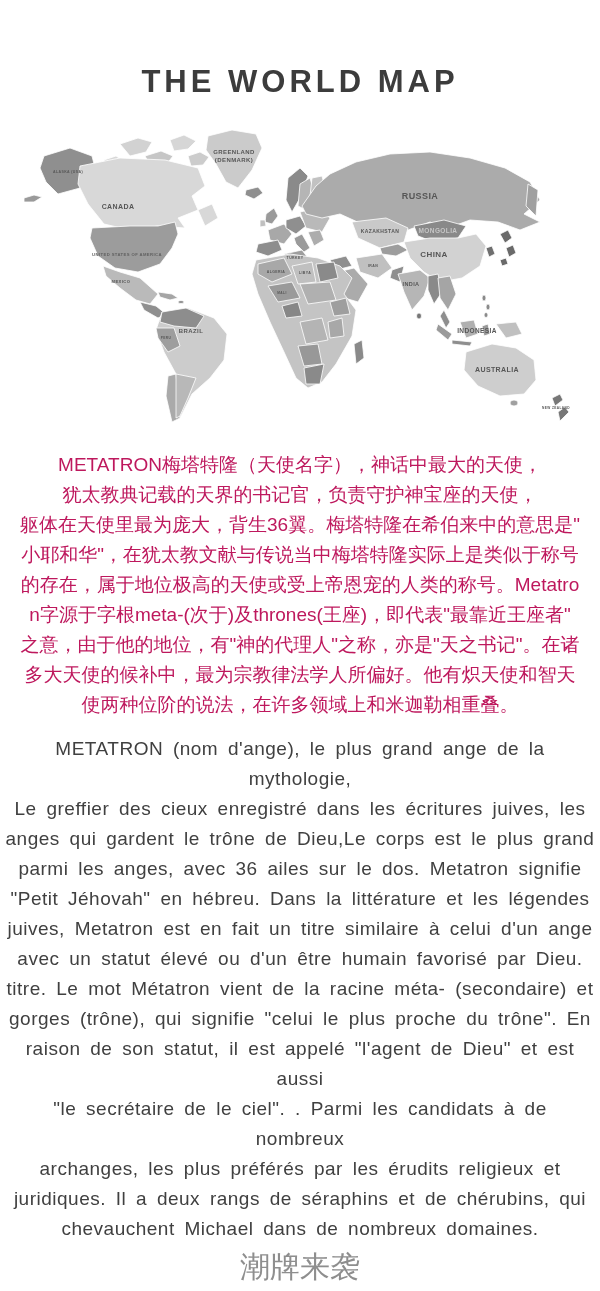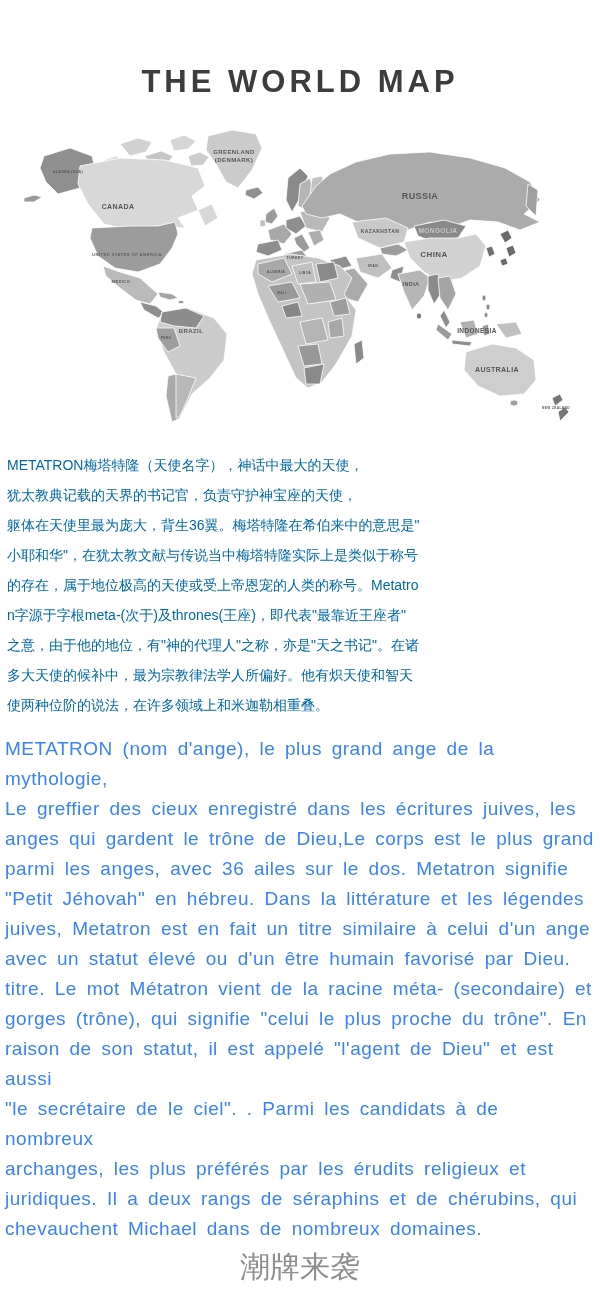--- a/index.html
+++ b/index.html
@@ -15,26 +15,26 @@
   }
   .map-wrap{width:576px;height:320px;}
   .map-wrap svg{display:block;width:600px;height:320px;}
   .map-wrap path,.map-wrap polygon,.map-wrap ellipse{stroke:#ffffff;stroke-width:0.8;}
   .cn-heading{
     margin:4px 0 0 0;height:44px;line-height:44px;
     text-align:center;font-size:31px;font-weight:300;color:#8e8e8e;
   }
   .cn-paragraph{
     margin:4px auto 0 auto;width:586px;
-    text-align:left;font-size:14px;line-height:30px;color:#0369a1;
+    text-align:center;font-size:19px;line-height:30px;color:#be185d;
     white-space:pre-line;
   }
   .fr-paragraph{
     margin:14px auto 0 auto;width:590px;
-    text-align:left;font-size:19px;line-height:30px;color:#3b82f6;
+    text-align:center;font-size:19px;line-height:30px;color:#404040;
     letter-spacing:0.5px;word-spacing:4px;font-weight:300;
     white-space:pre-line;
   }
   .brand-heading{
     margin:2px 0 0 0;height:42px;line-height:42px;
     text-align:center;font-size:30px;font-weight:300;color:#8e8e8e;
   }
 </style>
 </head>
 <body>

